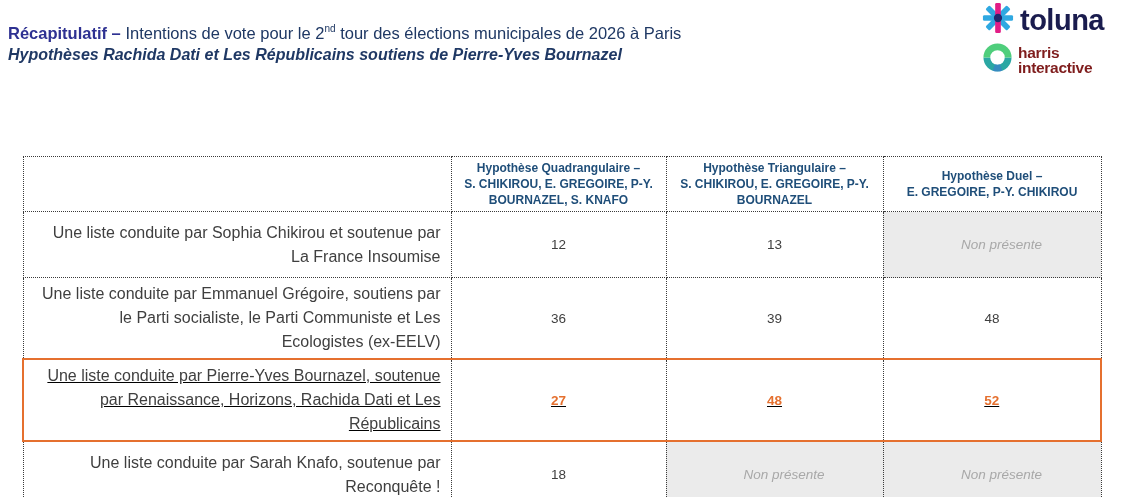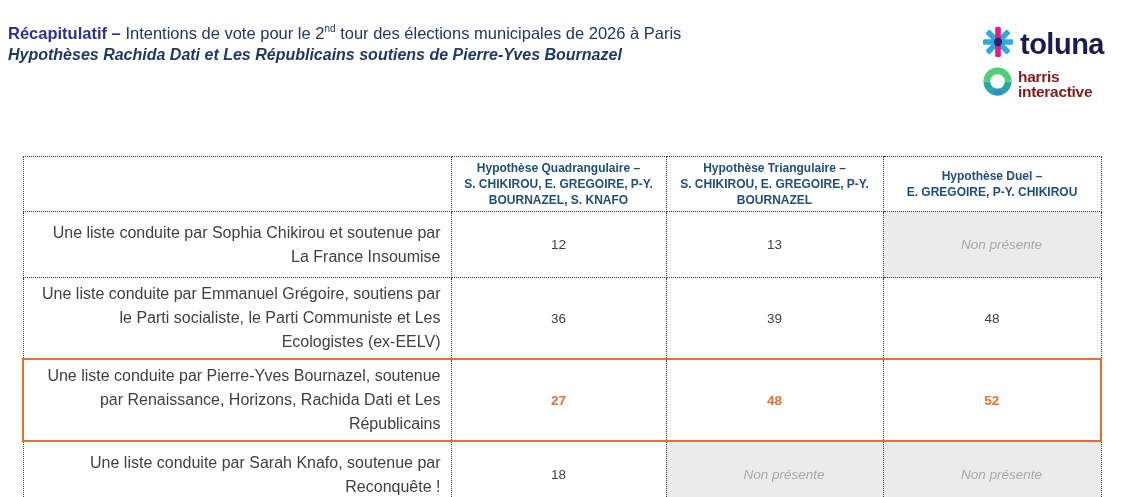--- a/index.html
+++ b/index.html
@@ -18,39 +18,39 @@
     width:1122px;height:497px;position:relative;background:#ffffff;
     font-family:"Liberation Sans", sans-serif;
   }
   
   .titleblock{position:absolute;left:8px;top:18px;width:900px;}
   .title-line1{font-size:16.5px;color:var(--title-navy);line-height:22px;}
   .title-accent{color:var(--title-blue);font-weight:700;}
   .title-line1 sup{font-size:10px;}
   .title-line2{font-size:16px;color:var(--title-navy);font-weight:700;font-style:italic;line-height:22px;}
   
-  .logoblock{position:absolute;right:8px;top:26px;width:132px;}
+  .logoblock{position:absolute;right:8px;top:2px;width:132px;}
   .toluna-row{display:flex;align-items:center;gap:6px;}
   .toluna-text{font-size:29px;font-weight:700;color:#1A1C4E;letter-spacing:-0.5px;line-height:34px;}
   .harris-row{display:flex;align-items:center;gap:5px;margin-top:4px;}
   .harris-text{font-size:15.5px;font-weight:700;color:#7f1d1d;line-height:15px;letter-spacing:-0.3px;}
   
   table.recap{
     position:absolute;left:22px;top:156px;width:1078px;
     border-collapse:collapse;table-layout:fixed;
   }
   col.c-label{width:428px;}
   col.c-quad{width:215px;}
   col.c-tri{width:217px;}
   col.c-duel{width:218px;}
   .recap th,.recap td{border:1px dotted var(--dot);vertical-align:middle;}
   .recap tr.hdr{height:54px;}
   .recap tr.r1{height:66px;}
   .recap tr.r2{height:67px;}
-  .recap tr.r3{height:66px;}
+  .recap tr.r3{height:66px;text-decoration:underline;}
   .recap tr.r4{height:67px;}
   .recap th{
     color:var(--navy);font-weight:700;font-size:12px;line-height:16px;
     text-align:center;padding:3px 8px;
   }
   td.label{
     text-align:right;padding:4px 10px 4px 14px;
     font-size:16px;line-height:24px;color:var(--body-text);
   }
   td.value{

